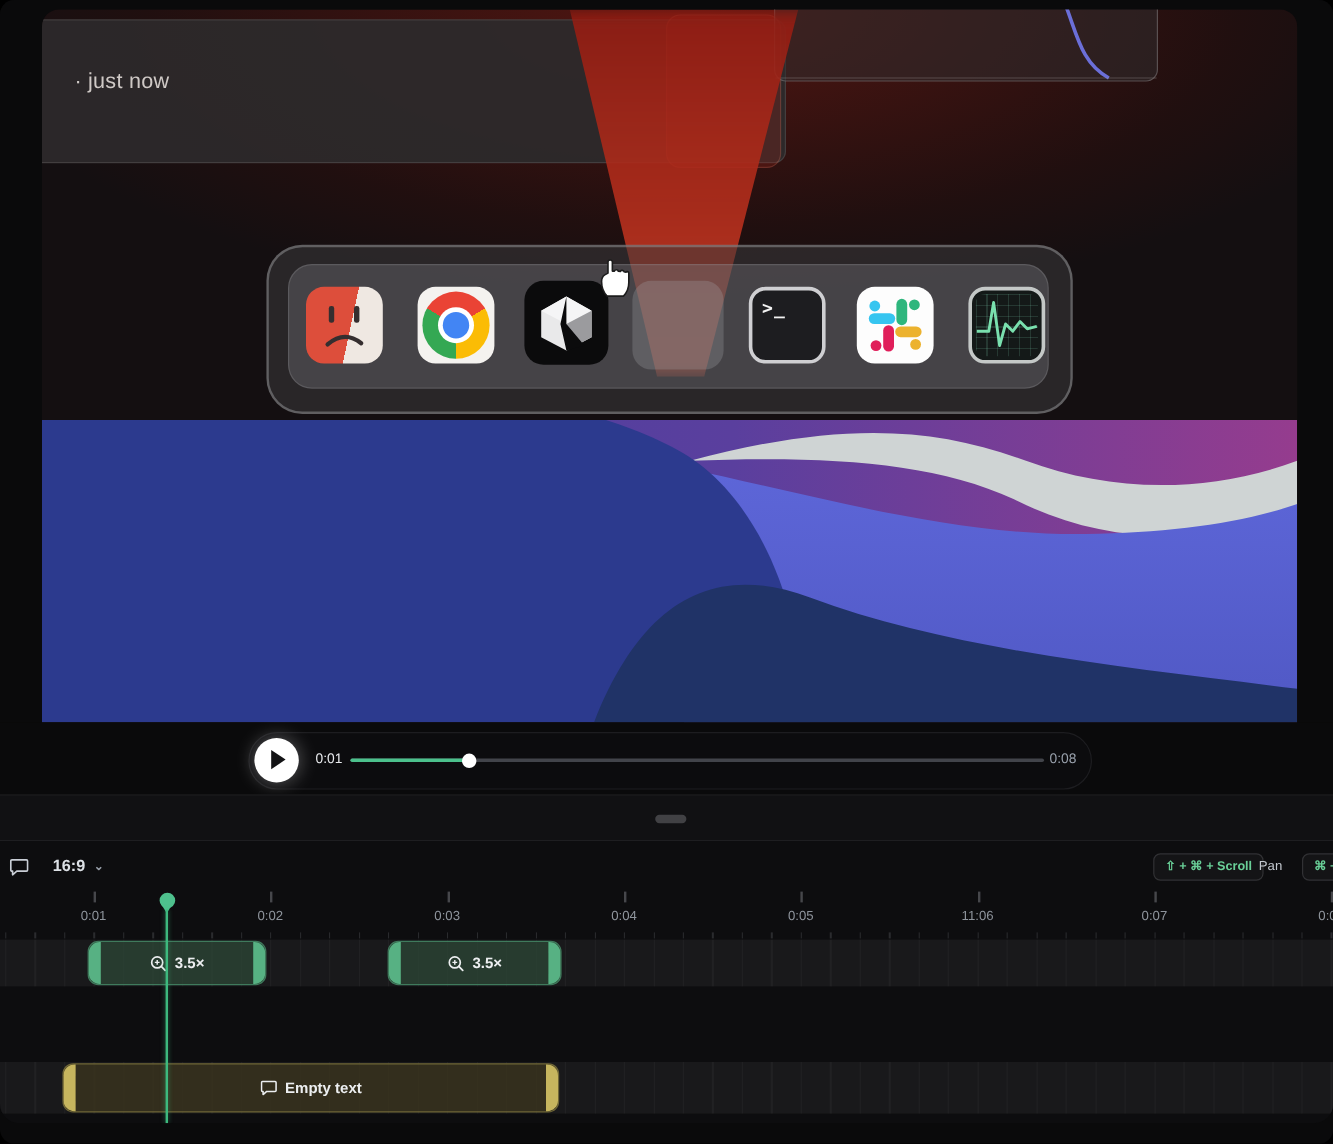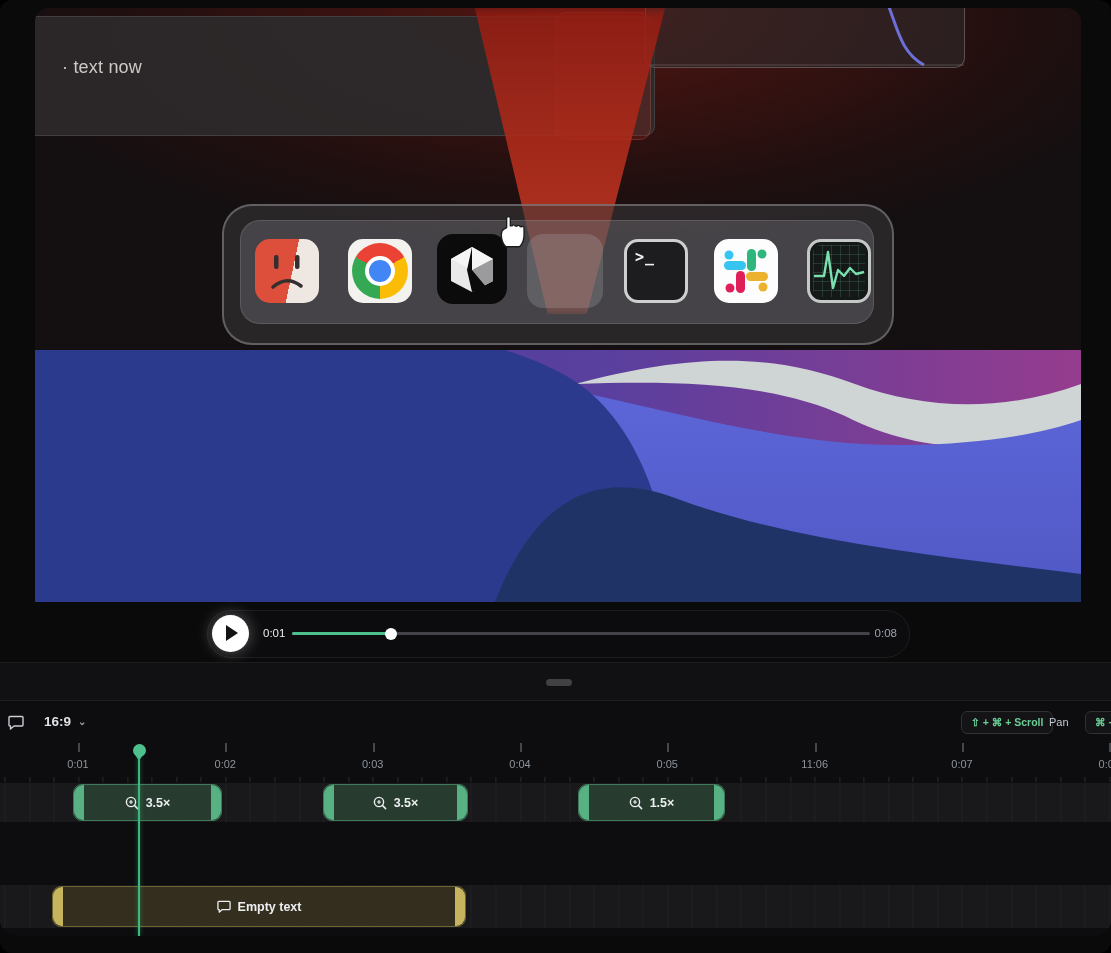--- a/index.html
+++ b/index.html
@@ -129,21 +129,21 @@
 </head>
 <body>
 
 <div class="window">
 
   <div class="stage">
     <div class="video-frame">
       <div class="vf-redwash"></div>
 
       <div class="panel-tl">
-        <div class="note">· text now</div>
+        <div class="note">· just now</div>
       </div>
 
       <div class="panel-redblock"></div>
 
       <div class="panel-tr">
         <svg width="318" height="88" viewBox="0 0 318 88">
           <path d="M243 28 C252 52 256 74 278 86" fill="none" stroke="#6b6fd8" stroke-width="3"></path>
           <path d="M0 86 L318 86" stroke="rgba(160,155,157,.35)" stroke-width="1"></path>
         </svg>
       </div>
@@ -316,32 +316,20 @@
         <span class="lbl">
           <svg width="14" height="14" viewBox="0 0 14 14">
             <circle cx="6" cy="6" r="4.6" fill="none" stroke="#eceef0" stroke-width="1.4"></circle>
             <path d="M6 4 V8 M4 6 H8" stroke="#eceef0" stroke-width="1.2"></path>
             <path d="M9.4 9.4 L12.6 12.6" stroke="#eceef0" stroke-width="1.5" stroke-linecap="round"></path>
           </svg>
           <span>3.5×</span>
         </span>
         <span class="hdl r"></span>
       </div>
-      <div class="seg seg-zoom" style="left:578px;width:145px">
-        <span class="hdl l"></span>
-        <span class="lbl">
-          <svg width="14" height="14" viewBox="0 0 14 14">
-            <circle cx="6" cy="6" r="4.6" fill="none" stroke="#eceef0" stroke-width="1.4"></circle>
-            <path d="M6 4 V8 M4 6 H8" stroke="#eceef0" stroke-width="1.2"></path>
-            <path d="M9.4 9.4 L12.6 12.6" stroke="#eceef0" stroke-width="1.5" stroke-linecap="round"></path>
-          </svg>
-          <span>1.5×</span>
-        </span>
-        <span class="hdl r"></span>
-      </div>
     </div>
 
 
     <div class="track track-text">
       <div class="seg seg-text" style="left:52px;width:412px">
         <span class="hdl l"></span>
         <span class="lbl">
           <svg width="14" height="13" viewBox="0 0 16 15">
             <path d="M2 1.5 H14 Q15 1.5 15 2.5 V10 Q15 11 14 11 H6 L2.5 14 V11 H2 Q1 11 1 10 V2.5 Q1 1.5 2 1.5 Z" fill="none" stroke="#eceef0" stroke-width="1.5" stroke-linejoin="round"></path>
           </svg>

